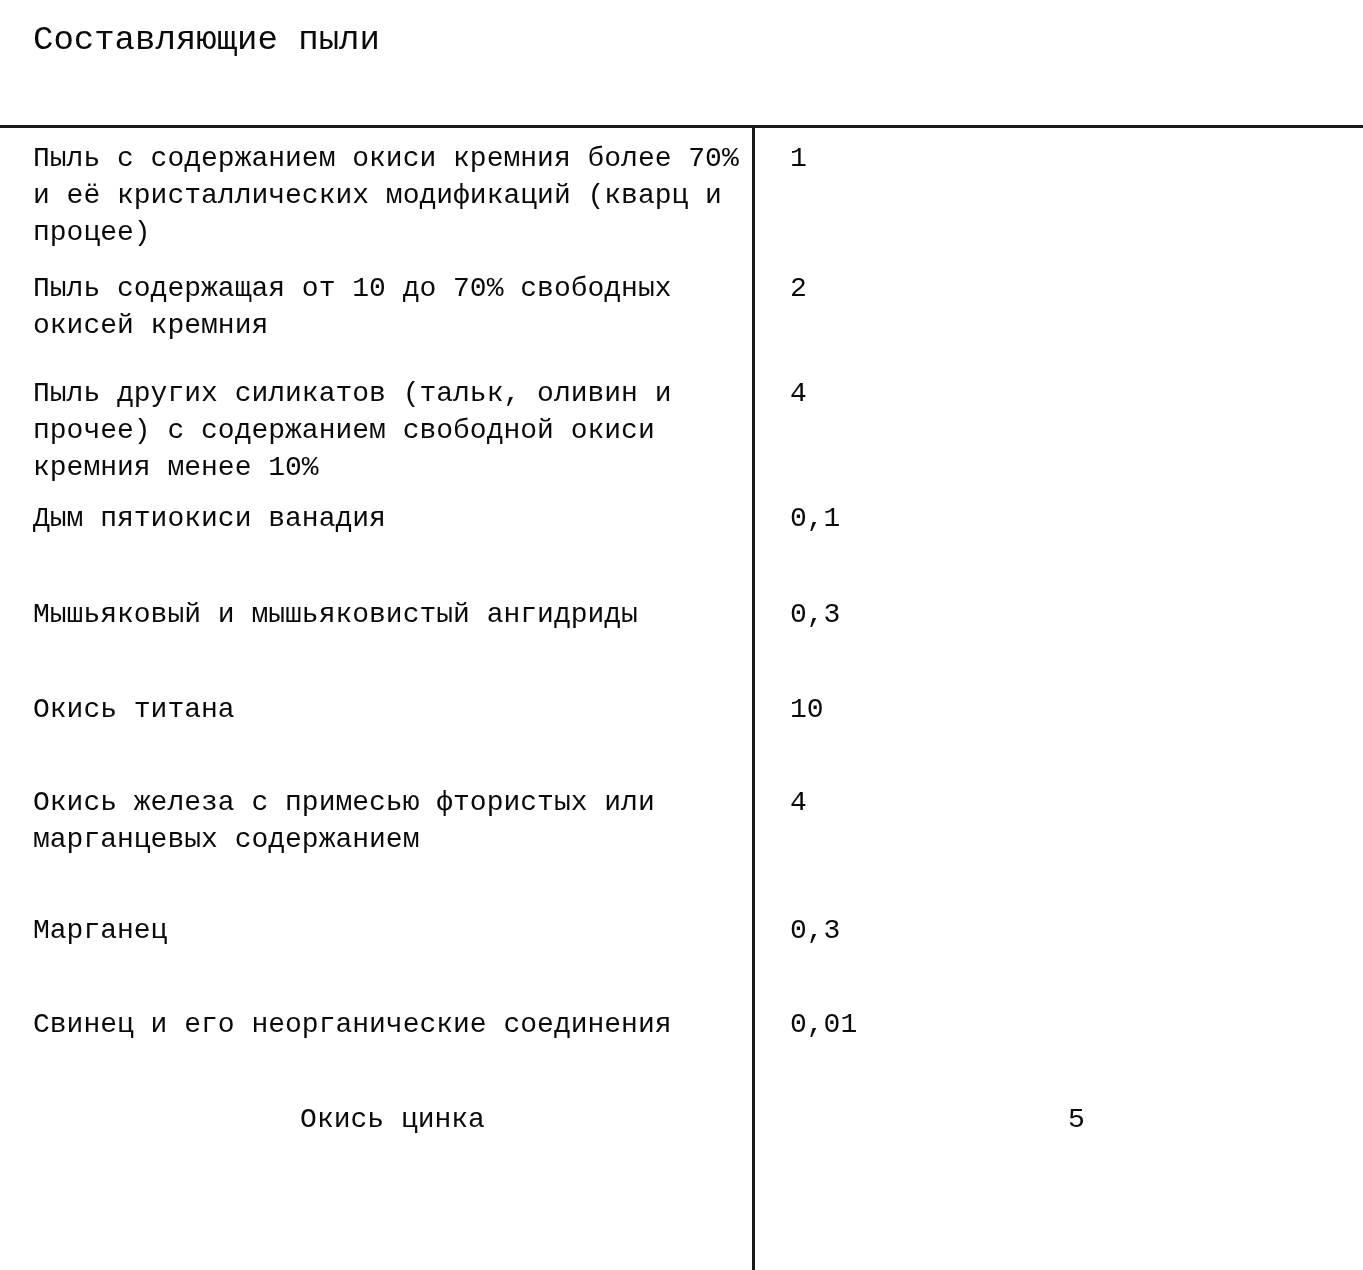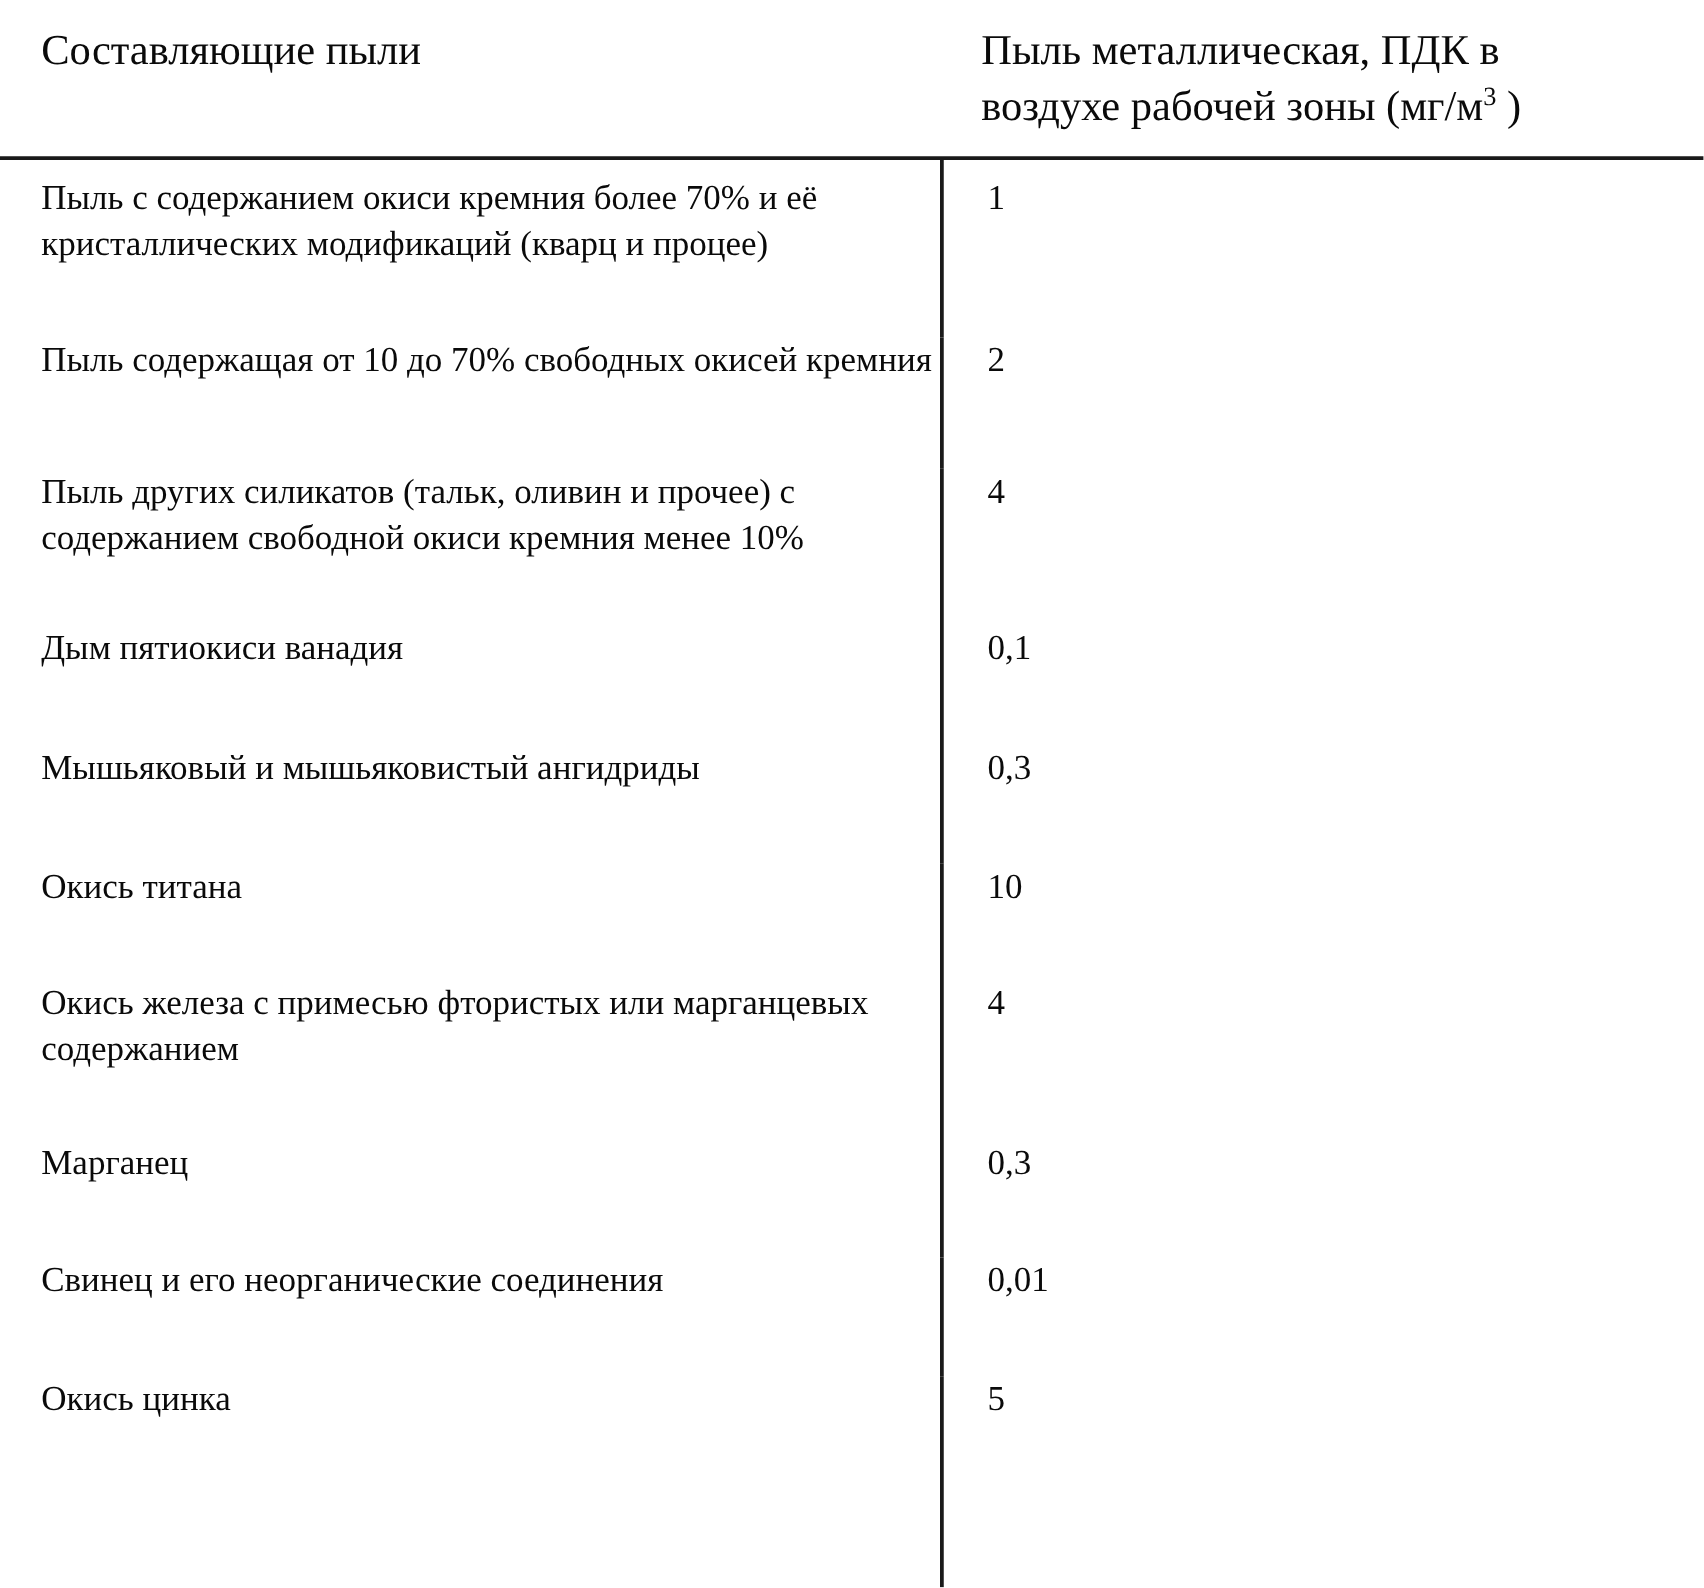--- a/index.html
+++ b/index.html
@@ -7,21 +7,21 @@
     --line: #1a1a1a;
     --bg: #ffffff;
   }
   * { margin: 0; padding: 0; box-sizing: border-box; }
   html, body { background: var(--bg); }
   .page {
     width: 1363px;
     height: 1270px;
     background: var(--bg);
     color: var(--text);
-    font-family: Liberation Serif, serif;
+    font-family: Liberation Mono, monospace;
     overflow: hidden;
     position: relative;
     border-radius: 19px;
   }
   
   .thead {
     display: flex;
     height: 128px;
     border-bottom: 3px solid var(--line);
   }
@@ -49,21 +49,21 @@
   
   .tbody {
     display: flex;
     flex-direction: column;
     height: 1142px;
   }
   .row {
     display: flex;
     flex: none;
   }
-  .row:last-child { flex: 1; }
+  .row:last-child { flex: 1; text-align: center; }
   .cell {
     font-size: 28px;
     line-height: 37px;
     font-weight: 400;
   }
   .cell-name {
     width: 755px;
     border-right: 3px solid var(--line);
     padding-left: 33px;
     padding-right: 0px;
@@ -74,24 +74,20 @@
   }
   .row.first .cell { padding-top: 12px; }
 </style>
 </head>
 <body>
 
 <div class="page">
 
   <div class="thead">
     <div class="th th-left">Составляющие пыли</div>
-    <div class="th th-right">
-      <span>Пыль металлическая, ПДК в</span><br>
-      <span>воздухе рабочей зоны (мг/м</span><sup>3</sup><span> )</span>
-    </div>
   </div>
 
   <div class="tbody">
 
     <div class="row first" style="height:142px">
       <div class="cell cell-name">Пыль с содержанием окиси кремния более 70% и её кристаллических модификаций (кварц и процее)</div>
       <div class="cell cell-value">1</div>
     </div>
 
     <div class="row" style="height:105px">

